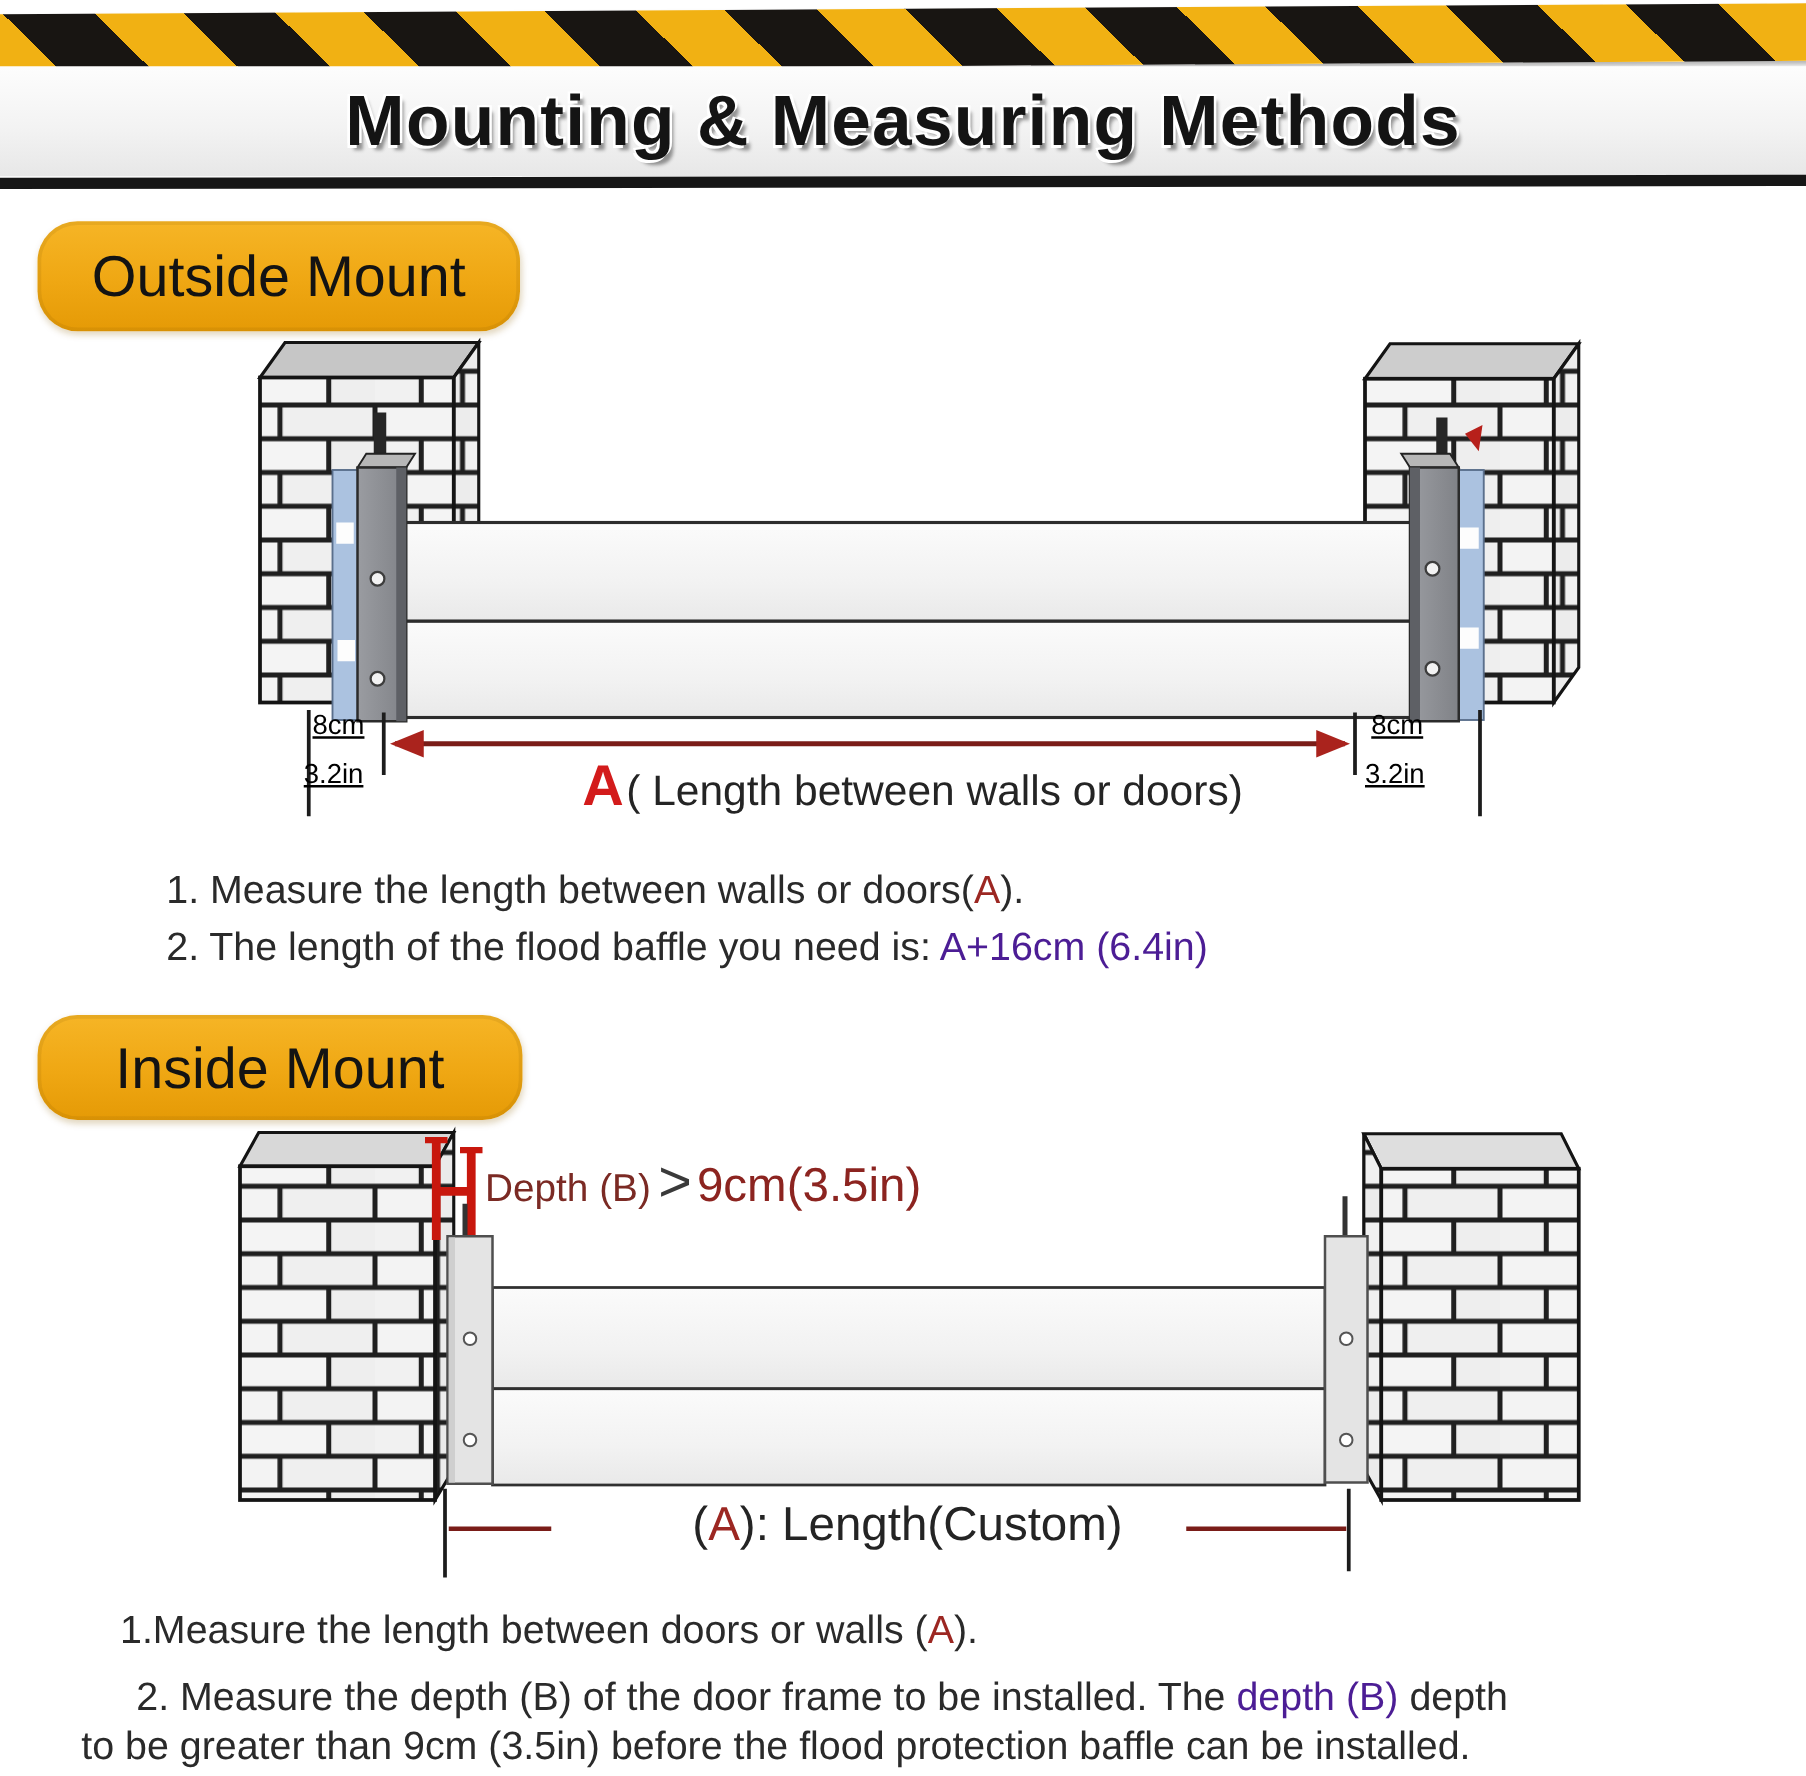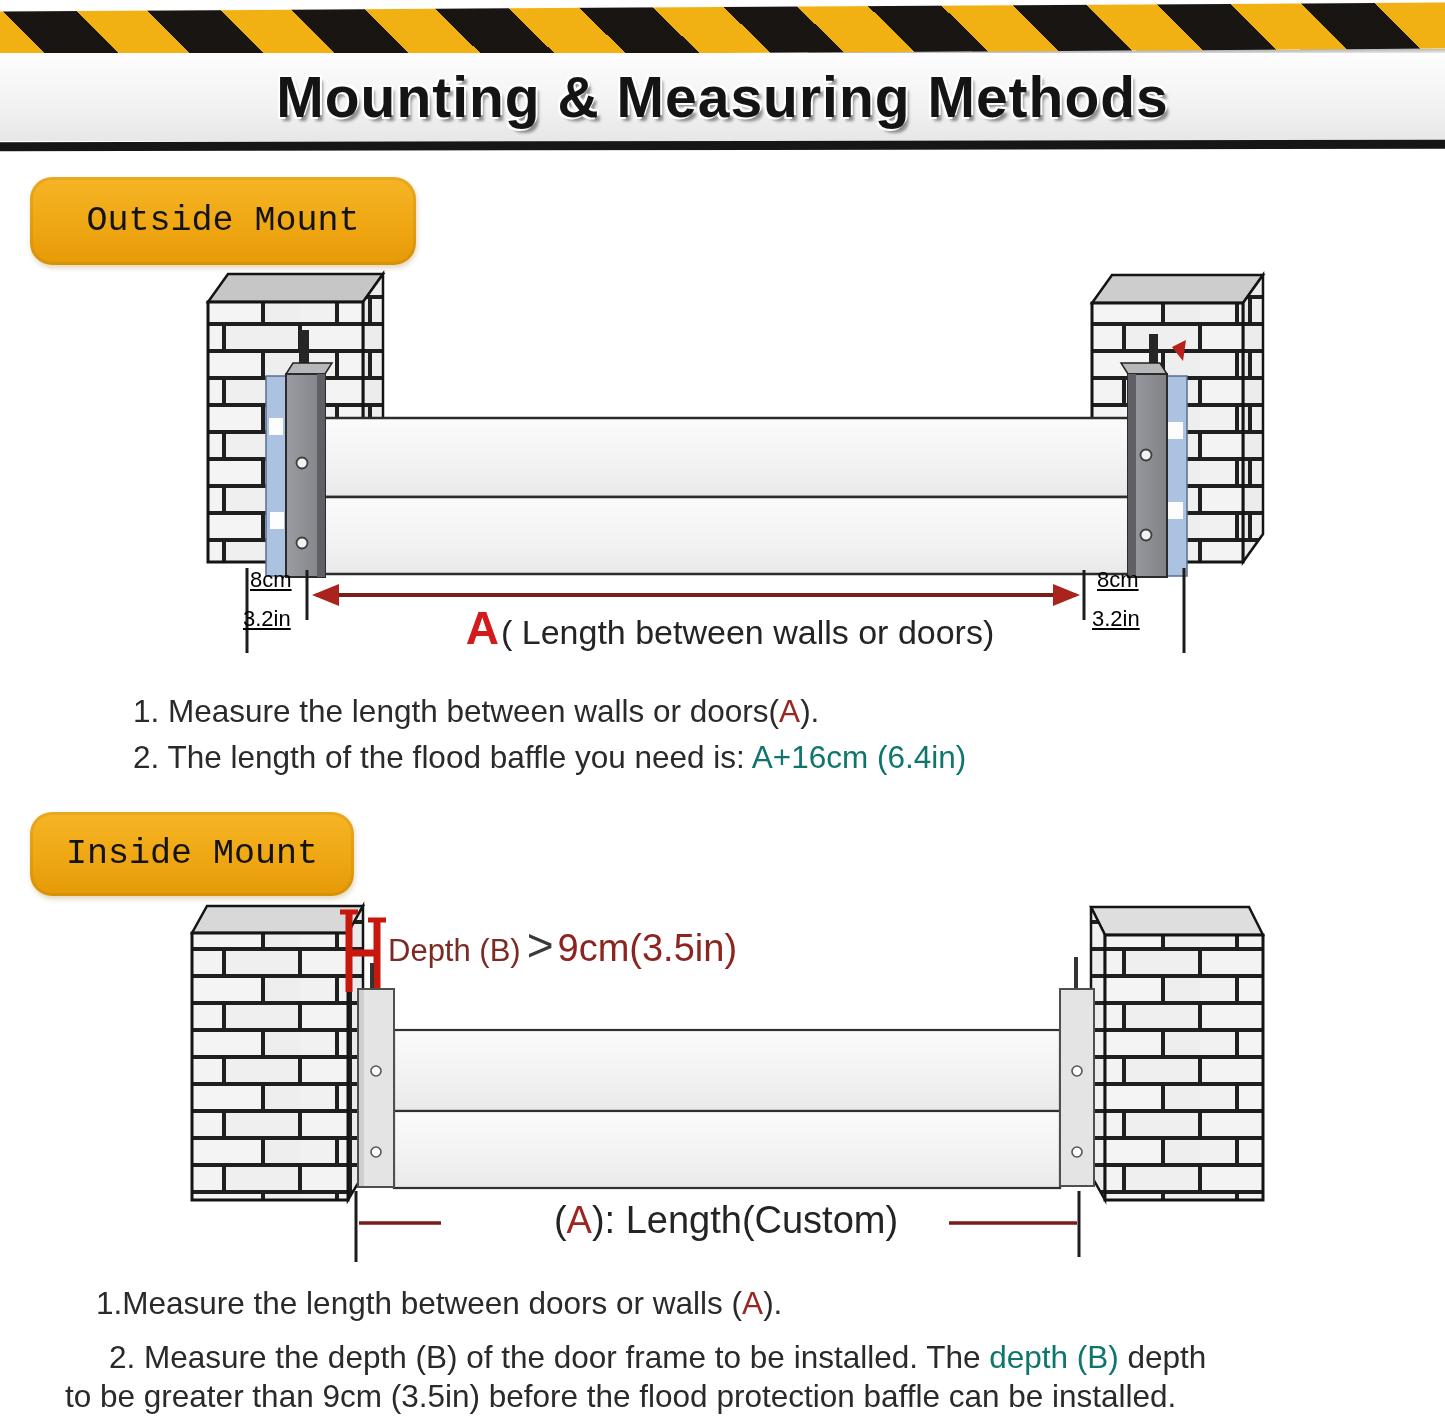--- a/index.html
+++ b/index.html
@@ -20,40 +20,40 @@
     display:flex;align-items:center;justify-content:center;
   }
   .page-title{
     font-size:57px;font-weight:700;letter-spacing:1px;color:#141414;
     text-shadow:-2px -2px 0 #ffffff,2px -2px 0 #ffffff,-2px 2px 0 #ffffff,3px 4px 3px rgba(0,0,0,.40);
     white-space:nowrap;
   }
   .title-rule{position:absolute;left:0;top:141px;width:1445px;height:9px;background:#161616;transform:rotate(-0.1deg);}
   
   .pill{
-    position:absolute;border-radius:22px;display:flex;align-items:center;justify-content:center;
+    position:absolute;border-radius:32px;display:flex;align-items:center;justify-content:center;
     background:linear-gradient(180deg,#f6b526 0%,#efa713 55%,#e59a06 100%);
     box-shadow:inset 0 0 0 3px rgba(120,80,0,.12),1px 3px 5px rgba(140,95,0,.25);
-    color:#131313;font-size:35px;white-space:nowrap;font-family:Liberation Mono, monospace;
+    color:#131313;font-size:46px;white-space:nowrap;
   }
   .pill-outside{left:30px;top:177px;width:386px;height:88px;}
-  .pill-inside{left:30px;top:812px;width:324px;height:84px;}
+  .pill-inside{left:30px;top:812px;width:388px;height:84px;}
   
   .diagram{position:absolute;}
   
   .dim{position:absolute;font-size:22px;color:#000000;white-space:nowrap;text-decoration:underline;}
   .dim-center{
     position:absolute;left:330px;top:601px;width:800px;
     display:flex;justify-content:center;align-items:baseline;white-space:nowrap;
   }
   .big-a{font-size:46px;font-weight:800;color:#d31b1b;margin-right:2px;font-family:"Liberation Sans",sans-serif;}
   .dim-center .lbl{font-size:34px;color:#242424;}
   .steps{position:absolute;font-size:31.5px;color:#2a2a2a;white-space:nowrap;}
   .red-letter{color:#9c2722;}
-  .maroon{color:#0f766e;}
+  .maroon{color:#4c1d95;}
   .depth-row{
     position:absolute;left:388px;top:918px;display:flex;align-items:baseline;white-space:nowrap;
   }
   .depth-label{font-size:31px;color:#7b2a24;}
   .depth-gt{font-size:46px;color:#3a3a3a;margin:0 4px 0 6px;font-weight:400;}
   .depth-value{font-size:38px;color:#8c2420;}
   .inside-dim{
     position:absolute;left:476px;top:1199px;width:500px;text-align:center;
     font-size:38px;color:#242424;white-space:nowrap;
   }

